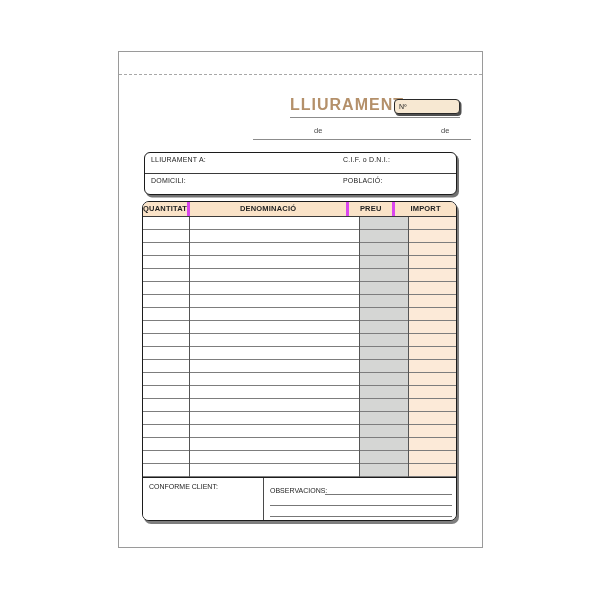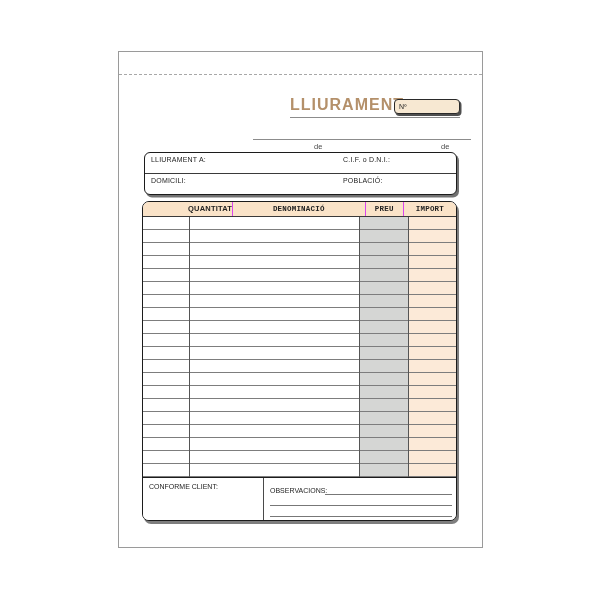--- a/index.html
+++ b/index.html
@@ -14,40 +14,40 @@
   .title{position:absolute;left:171px;top:44px;font-size:16px;font-weight:bold;
     letter-spacing:1px;color:var(--title-color,#b4906a);}
   .title-underline{position:absolute;left:171px;top:65px;width:170px;height:1px;background:#8c8c8c;}
 
   .num-box{position:absolute;left:275px;top:47px;width:60px;height:13px;
     background:var(--numbox-bg,#f7e8d2);border:1px solid #2a2a2a;border-radius:4px;
     box-shadow:1.5px 2px 0 rgba(20,20,20,.75);font-size:7px;color:#222;
     padding-left:4px;line-height:13px;}
 
   .date-line{position:absolute;left:134px;top:87px;width:218px;height:1px;background:#8c8c8c;}
-  .de{position:absolute;top:90px;font-size:7.5px;color:#4a4a4a;}
+  .de{position:absolute;top:74px;font-size:7.5px;color:#4a4a4a;}
   .de1{left:195px;} .de2{left:322px;}
 
   .info-box{position:absolute;left:25px;top:100px;width:311px;
     border:1.5px solid #1c1c1c;border-radius:6px;background:#fff;
     box-shadow:2px 2.5px 0 rgba(20,20,20,.6);}
   .info-row{position:relative;height:20px;}
   .info-row.second{border-top:1px solid #3a3a3a;}
   .info-label{position:absolute;left:6px;top:3px;font-size:7px;color:#222;letter-spacing:.2px;}
   .info-label.right{left:198px;}
 
   .table-box{position:absolute;left:23px;top:149px;width:313px;
     border:1.5px solid #1c1c1c;border-radius:7px;background:#fff;overflow:hidden;
     box-shadow:2px 3px 0 rgba(20,20,20,.55);}
   .thead{display:flex;height:15px;background:var(--header-bg,#fae3c8);
     border-bottom:1px solid #3a3a3a;box-sizing:border-box;}
   .th{font-size:7.5px;font-weight:bold;color:#222;text-align:center;
     line-height:14px;box-sizing:border-box;letter-spacing:.2px;}
-  .th+.th{border-left:1px solid #d946ef;font-family:Liberation Mono, monospace;}
-  .th.c-qty{width:46px;margin-left:45px;} .th.c-den{width:170px;} .th.c-preu{width:49px;} .th.c-imp{width:68px;}
+  .th+.th{border-left:3px solid #d946ef;}
+  .th.c-qty{width:46px;} .th.c-den{width:170px;} .th.c-preu{width:49px;} .th.c-imp{width:68px;}
 
   .tbody{position:relative;height:260px;background:#fff;}
   .col-stripe{position:absolute;top:0;bottom:0;z-index:0;}
   .stripe-preu{left:216px;width:49px;background:var(--preu-bg,#d5d6d4);}
   .stripe-imp{left:265px;width:48px;background:var(--import-bg,#fcead8);}
   .vline{position:absolute;top:0;bottom:0;width:1px;background:#555;z-index:2;}
   .v1{left:46px;} .v2{left:216px;} .v3{left:265px;}
   .trow{position:relative;height:13px;box-sizing:border-box;
     border-bottom:1px solid #7d7d7d;z-index:1;}
 

